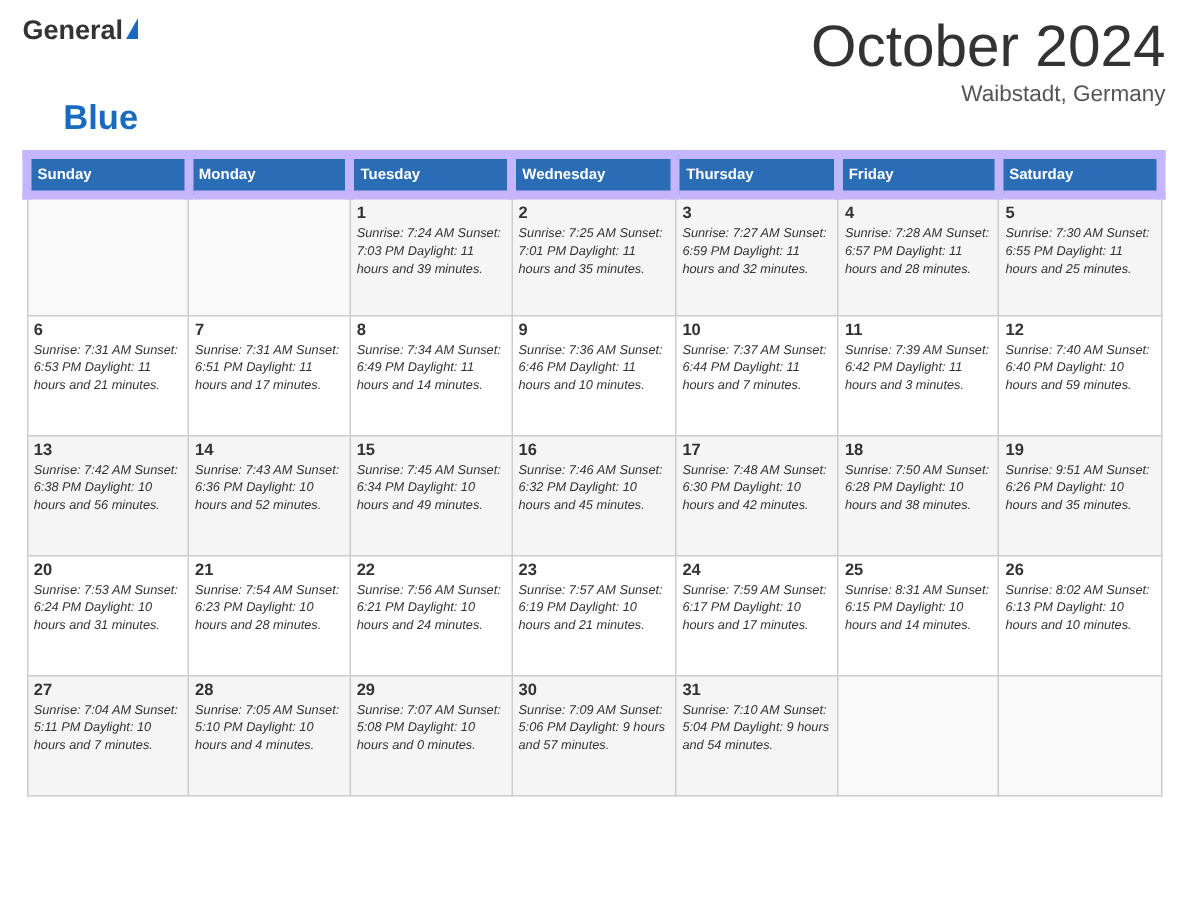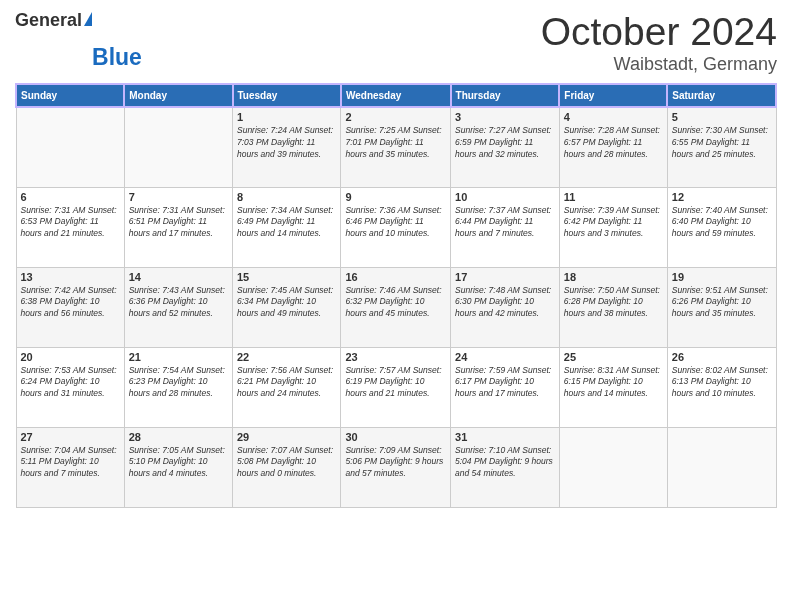--- a/index.html
+++ b/index.html
@@ -17,22 +17,22 @@
       padding: 10px 15px;
     }
     .header {
       display: flex;
       justify-content: space-between;
       align-items: flex-start;
       margin-bottom: 8px;
     }
     .logo {
       display: flex;
-      flex-direction: row;
-      align-items: flex-start;
+      flex-direction: column;
+      align-items: flex-end;
     }
     .logo-text {
       display: flex;
       align-items: center;
     }
     .logo-general {
       font-size: 18px;
       font-weight: bold;
       color: #333;
     }
@@ -55,36 +55,36 @@
     }
     .title-block {
       text-align: right;
     }
     .month-title {
       font-size: 39px;
       font-weight: normal;
       color: #333;
     }
     .subtitle {
-      font-size: 18px;
+      font-size: 15px;
       color: #555;
     }
     .calendar {
       width: 100%;
       border-collapse: collapse;
       font-size: 9px;
     }
     .calendar thead tr th {
       background: #2a6db5;
       color: #fff;
       font-weight: bold;
       font-size: 10px;
       padding: 5px 4px;
       text-align: left;
-      border: 2px solid #c4b5fd;
+      border: 6px solid #c4b5fd;
     }
     .calendar tbody tr td {
       border: 1px solid #ccc;
       vertical-align: top;
       padding: 3px 4px;
       width: 113px;
       height: 80px;
       background: #fff;
     }
     .calendar tbody tr:nth-child(odd) td {

